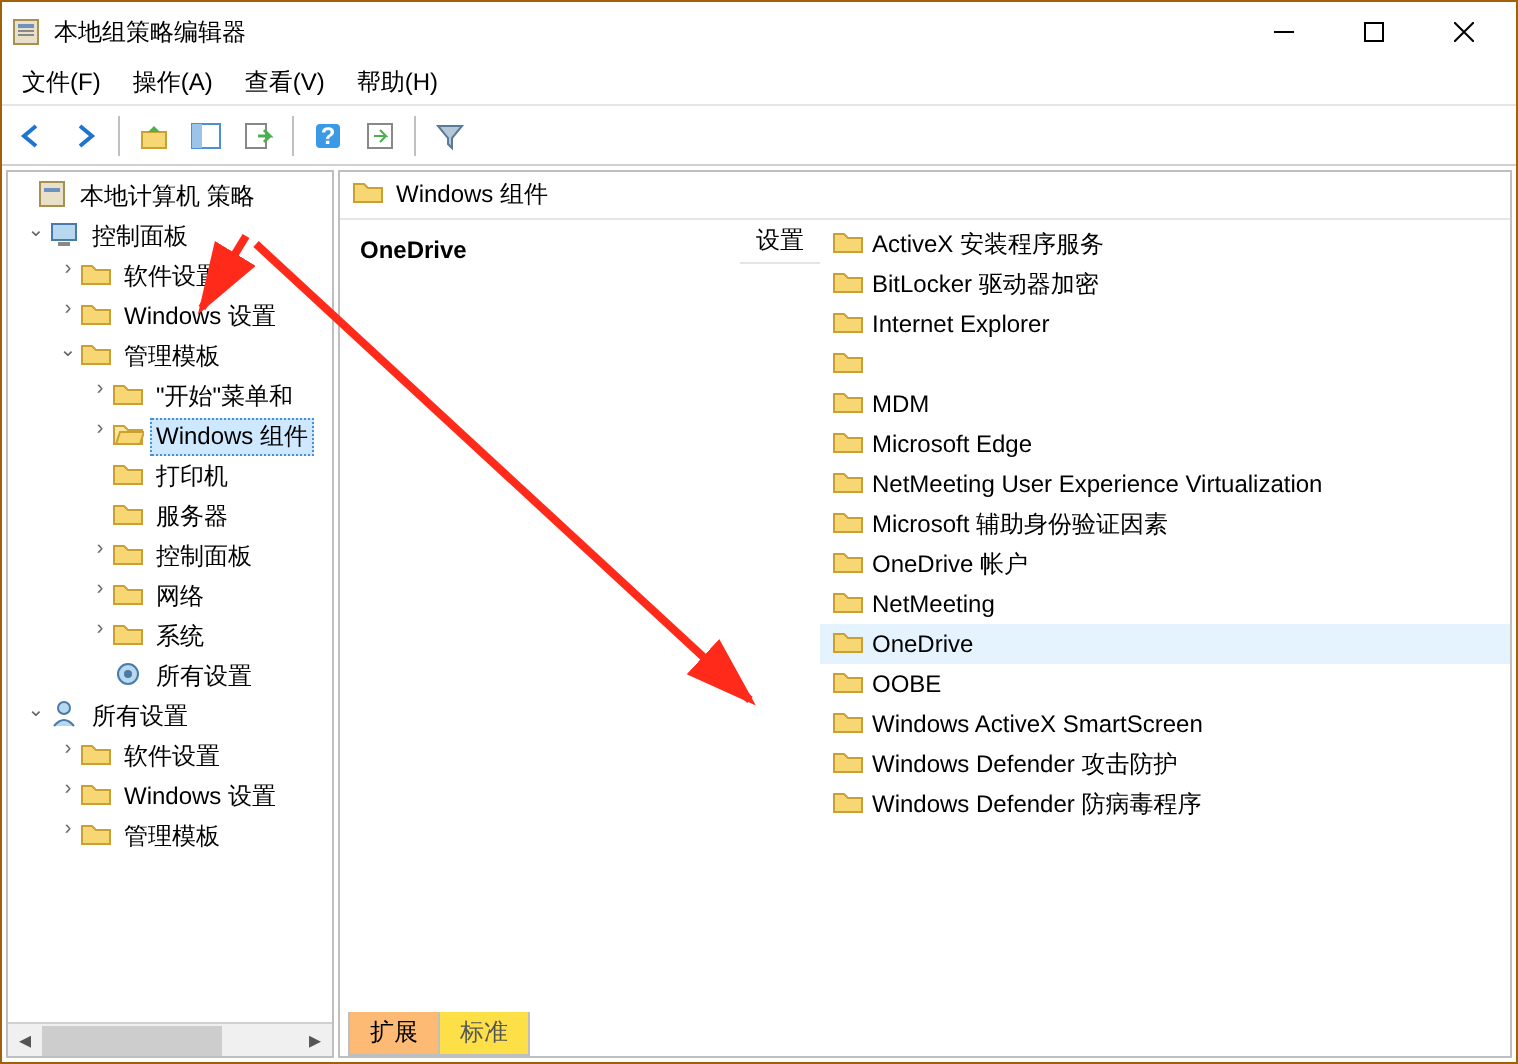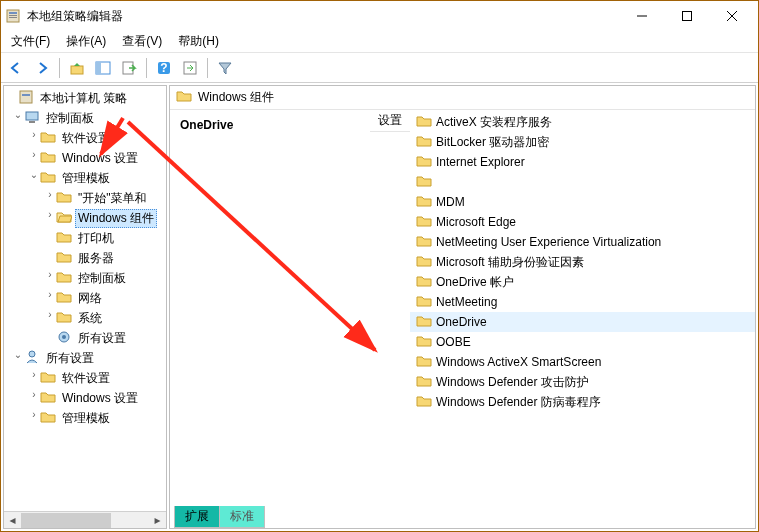--- a/index.html
+++ b/index.html
@@ -40,22 +40,22 @@
   .col-header { display:flex; align-items:center; height: 22px; border-bottom: 1px solid #e5e5e5; }
   .col-header .ch { padding: 0 8px; }
   .list { flex:1; overflow-y: auto; overflow-x: hidden; padding-top:2px; }
   .list::-webkit-scrollbar { width: 17px; }
   .list::-webkit-scrollbar-track { background: #f0f0f0; }
   .list::-webkit-scrollbar-thumb { background: #cdcdcd; }
   .list-row { display:flex; align-items:center; height:20px; padding-left:6px; gap:4px;}
   .list-row.sel { background: #e5f3ff; }
   
   .tabs { height: 22px; display:flex; align-items:flex-start; padding-left: 4px; }
-  .tab { padding: 2px 10px; border: 1px solid #bfbfbf; border-top: none; background: #5eead4; margin-right: -1px; color:#555;}
-  .tab.active { background:#14b8a6; color:#000; }
+  .tab { padding: 2px 10px; border: 1px solid #bfbfbf; border-top: none; background: #fde047; margin-right: -1px; color:#555;}
+  .tab.active { background:#fdba74; color:#000; }
   
   .arrow-svg { position: absolute; top: 0; left: 0; pointer-events: none; }
 </style>
 </head>
 <body>
 
 <div class="window">
 
   <div class="titlebar">
     <span class="icon">

